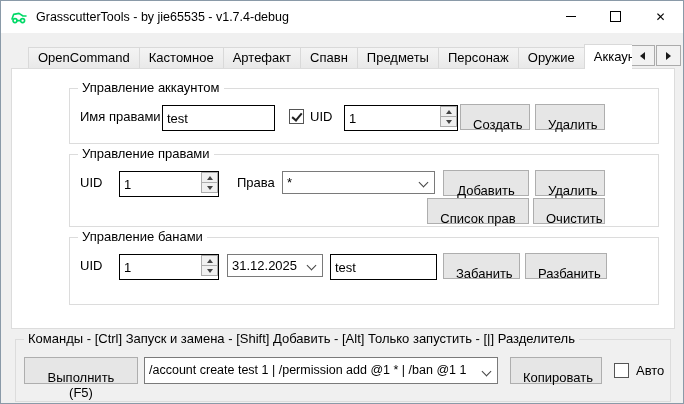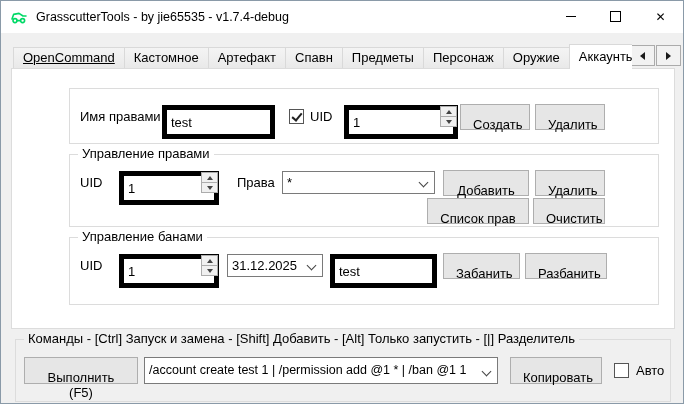--- a/index.html
+++ b/index.html
@@ -9,32 +9,32 @@
   .titlebar .appicon{margin-left:9px;display:flex;align-items:center;}
   .titlebar .title{margin-left:8px;font-size:12.5px;white-space:nowrap;}
   .winbtns{position:absolute;right:0;top:0;height:31px;display:flex;}
   .winbtn{width:45px;height:31px;display:flex;align-items:center;justify-content:center;background:#fff;}
   .min-bar{width:10px;height:1px;background:#000;display:inline-block;}
   .max-box{width:9px;height:9px;border:1px solid #000;display:inline-block;}
   .close-glyph{font-size:12px;line-height:1;}
   
   .tabstrip{position:absolute;left:12px;top:43px;width:619px;height:25px;overflow:hidden;display:flex;align-items:flex-end;}
   .tab{height:20px;line-height:20px;padding:0 9px;font-size:13px;background:linear-gradient(#f4f4f4,#e9e9e9);border:1px solid #d9d9d9;margin-left:-1px;white-space:nowrap;box-sizing:content-box;}
-  .tab:first-child{margin-left:0;text-decoration:underline;}
+  .tab:first-child{margin-left:15px;}
   .tab.selected{height:24px;line-height:24px;background:#ffffff;border-bottom:none;position:relative;z-index:3;}
   .tabscroll{position:absolute;top:44px;width:25px;height:21px;background:#f2f2f2;border:1px solid #ababab;display:flex;align-items:center;justify-content:center;box-sizing:border-box;}
   
   .tabpage{position:absolute;left:10px;top:67px;width:664px;height:261px;background:#ffffff;border:1px solid #dcdcdc;box-sizing:border-box;z-index:1;}
   
   .gb{position:absolute;border:1px solid #dcdcdc;}
   .gb-title{position:absolute;top:-9px;left:8px;padding:0 4px;font-size:13px;background:#ffffff;white-space:nowrap;}
   .gb-title.on-gray{background:#f0f0f0;}
   .lbl{position:absolute;font-size:13px;line-height:23px;white-space:nowrap;}
   
-  .tb{position:absolute;border:5px solid #000000;background:#fff;font-family:"Liberation Sans",sans-serif;font-size:13px;padding:12px 4px;height:23px;box-sizing:border-box;outline:none;}
+  .tb{position:absolute;border:1px solid #000000;background:#fff;font-family:"Liberation Sans",sans-serif;font-size:13px;padding:12px 4px;height:23px;box-sizing:border-box;outline:none;}
   .numwrap{position:absolute;height:23px;}
   .numwrap .tb{left:0;top:0;width:100%;padding-right:20px;}
   .spin{position:absolute;right:1px;top:1px;width:17px;height:21px;display:flex;flex-direction:column;z-index:2;}
   .spinbtn{flex:1;background:#f0f0f0;border:1px solid #acacac;display:flex;align-items:center;justify-content:center;padding:0;box-sizing:border-box;}
   .spinbtn + .spinbtn{border-top:none;}
   .tri-up{width:0;height:0;border-left:3.5px solid transparent;border-right:3.5px solid transparent;border-bottom:4px solid #444;}
   .tri-down{width:0;height:0;border-left:3.5px solid transparent;border-right:3.5px solid transparent;border-top:4px solid #444;}
   .tri-left{width:0;height:0;border-top:4px solid transparent;border-bottom:4px solid transparent;border-right:5px solid #1a1a1a;}
   .tri-right{width:0;height:0;border-top:4px solid transparent;border-bottom:4px solid transparent;border-left:5px solid #1a1a1a;}
   .combo{position:absolute;height:23px;border:1px solid #7a7a7a;background:#fff;box-sizing:border-box;overflow:hidden;}
@@ -90,20 +90,21 @@
   <div class="tabscroll" style="left:629px;">
       <span class="tri-left"></span>
     </div>
   <div class="tabscroll" style="left:655px;">
       <span class="tri-right"></span>
     </div>
 
   <div class="tabpage">
 
     <div class="gb" style="left:57px;top:19px;width:588px;height:54px;">
+      <span class="gb-title">Управление аккаунтом</span>
       <span class="lbl" style="left:10px;top:16px;">Имя правами</span>
       <input class="tb" style="left: 92px; top: 16px; width: 113px;" value="test">
       <span class="cb" style="left:219px;top:20px;">
           <span class="check"></span>
         </span>
       <span class="lbl" style="left:240px;top:16px;">UID</span>
       <span class="numwrap" style="left:274px;top:16px;width:114px;">
         <input class="tb" value="1" style="">
         <span class="spin">
           <button class="spinbtn">

